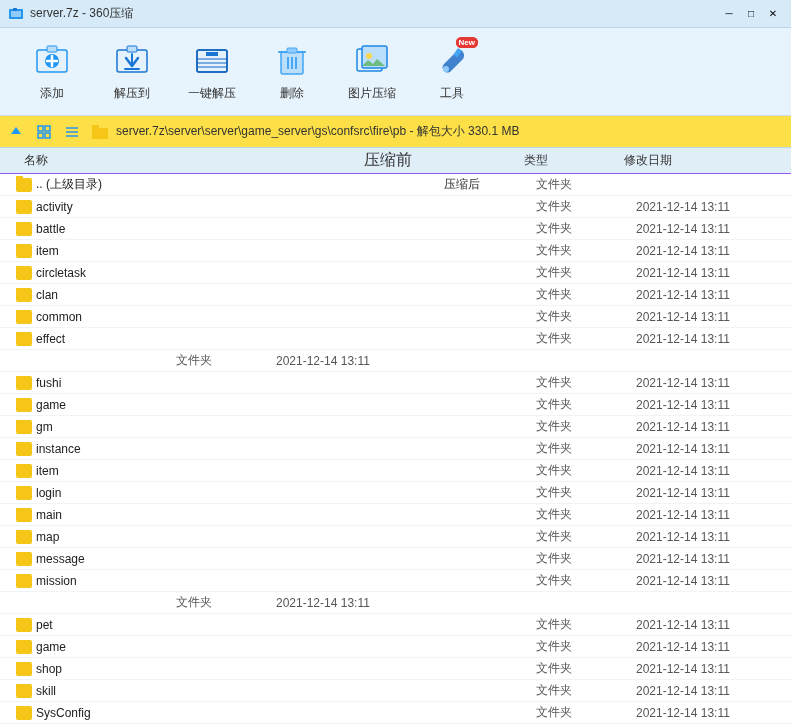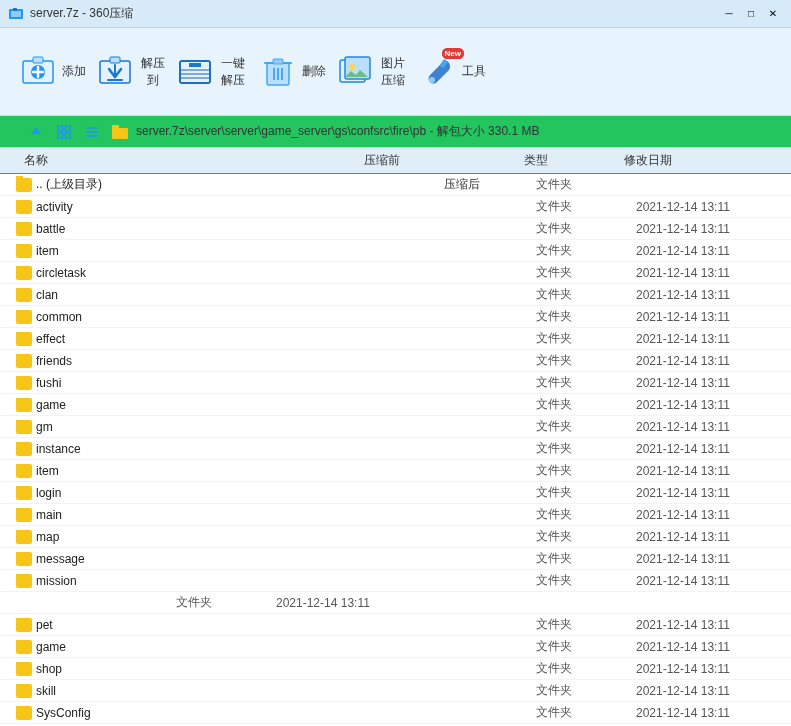--- a/index.html
+++ b/index.html
@@ -52,20 +52,21 @@
       background: #e8f4fd;
       height: 88px;
       display: flex;
       align-items: center;
       padding: 8px 16px;
       border-bottom: 1px solid #c8dcea;
       gap: 8px;
     }
     .tool-item {
       display: flex;
+      flex-direction: column;
       align-items: center;
       justify-content: center;
       width: 72px;
       height: 72px;
       cursor: pointer;
       border-radius: 4px;
       gap: 4px;
     }
     .tool-icon {
       width: 40px;
@@ -76,25 +77,25 @@
       position: relative;
     }
     .tool-label {
       font-size: 12px;
       color: #333;
       text-align: center;
     }
 
     
     .nav-bar {
-      background: #22c55e;
+      background: #fde047;
       height: 32px;
       display: flex;
       align-items: center;
-      padding: 0 24px;
+      padding: 0 4px;
       border-bottom: 1px solid #c0d4e4;
       gap: 4px;
     }
     .nav-btn {
       width: 24px;
       height: 24px;
       display: flex;
       align-items: center;
       justify-content: center;
       cursor: pointer;
@@ -111,21 +112,21 @@
     
     .col-headers {
       background: #e0eef8;
       height: 26px;
       display: flex;
       align-items: center;
       border-bottom: 1px solid #8b5cf6;
       padding: 0 4px;
     }
     .col-name { width: 360px; padding-left: 20px; font-size: 12px; color: #333; font-weight: normal; }
-    .col-before { width: 80px; font-size: 12px; color: #333; }
+    .col-before { width: 80px; font-size: 16px; color: #333; }
     .col-after { width: 80px; font-size: 12px; color: #333; margin-top: 48px; }
     .col-type { width: 100px; font-size: 12px; color: #333; }
     .col-date { flex: 1; font-size: 12px; color: #333; }
 
     
     .file-list {
       background: white;
       height: calc(726px - 28px - 88px - 32px - 26px);
       overflow-y: auto;
     }
@@ -395,24 +396,20 @@
       <div class="file-cell-name">
         <div class="folder-ico"></div>
         <span>effect</span>
       </div>
       <div class="file-cell-before"></div>
       <div class="file-cell-after"></div>
       <div class="file-cell-type">文件夹</div>
       <div class="file-cell-date">2021-12-14 13:11</div>
     </div>
     <div class="file-row">
-      <div class="file-cell-name">
-        <div class="folder-ico"></div>
-        <span>friends</span>
-      </div>
       <div class="file-cell-before"></div>
       <div class="file-cell-after"></div>
       <div class="file-cell-type">文件夹</div>
       <div class="file-cell-date">2021-12-14 13:11</div>
     </div>
     <div class="file-row">
       <div class="file-cell-name">
         <div class="folder-ico"></div>
         <span>fushi</span>
       </div>

